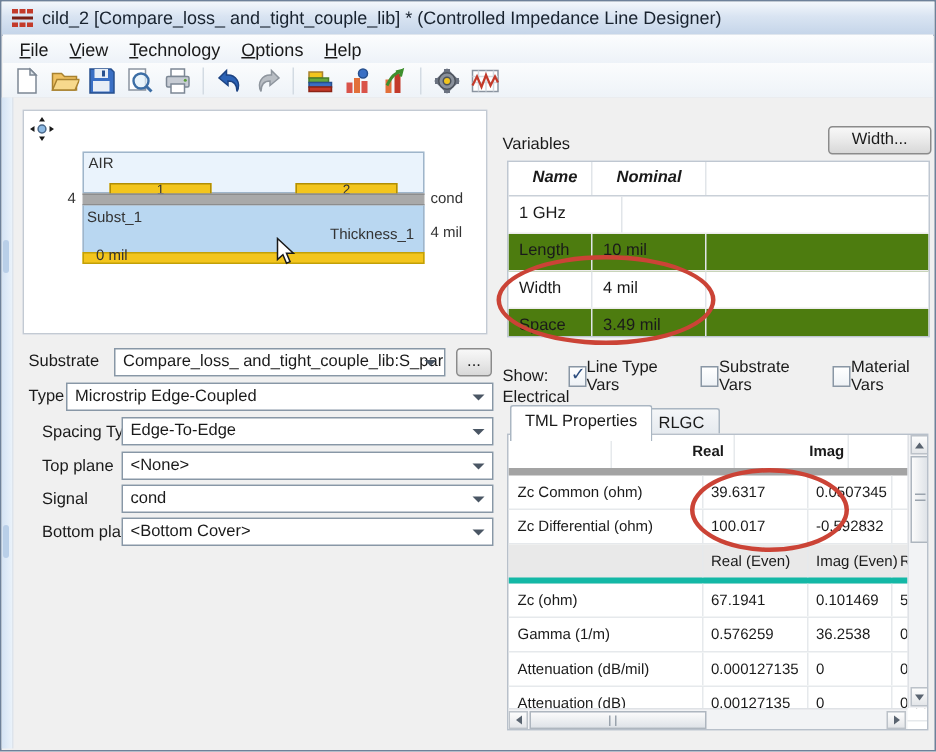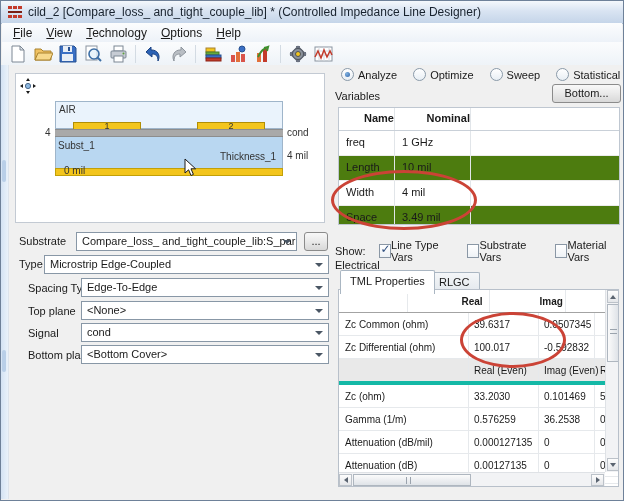--- a/index.html
+++ b/index.html
@@ -56,27 +56,27 @@
   .checkbox{display:flex;align-items:center;gap:0;}
   .cbox{width:12px;height:12px;border:1px solid #8a97a5;background:linear-gradient(#fff,#eef2f6);position:relative;}
   .cbox.checked::after{content:"✓";position:absolute;left:1px;top:-3px;font-size:12px;font-weight:bold;color:#2c4d7e;}
   
   .vars-table{position:absolute;left:337px;top:106px;width:282px;height:118px;background:#fff;border:1px solid #bfc7d1;box-sizing:border-box;overflow:hidden;}
   .vrow{display:flex;height:24px;border-bottom:1px solid #ececec;font-size:11px;color:#1a1a1a;}
   .vrow.vhead{height:22px;font-weight:bold;border-bottom:1px solid #c9d0d8;}
   .vrow.alt{background:#4d7c0f;}
   .vc1{width:56px;border-right:1px solid #e1e5e9;padding:5px 0 0 7px;box-sizing:border-box;}
   .vc2{width:76px;border-right:1px solid #e1e5e9;padding:5px 0 0 7px;box-sizing:border-box;}
-  .vhead .vc1,.vhead .vc2{padding-top:4px;text-align:right;padding-left:0;}
+  .vhead .vc1,.vhead .vc2{padding-top:4px;text-align:left;padding-left:16px;font-style:italic;}
   .tab{position:absolute;font-size:11px;color:#1a1a1a;border:1px solid #aab6c2;border-bottom:none;border-radius:2px 2px 0 0;
     background:linear-gradient(#f4f6f8,#e4e9ee);padding:3px 9px 0 9px;height:15px;top:271px;}
   .tab.active{top:269px;height:19px;background:#fff;z-index:3;padding-top:4px;}
   .etable{position:absolute;left:337px;top:288px;width:281px;height:198px;background:#fff;border:1px solid #b8c0ca;box-sizing:border-box;overflow:hidden;z-index:2;}
   .erow{display:flex;height:22px;border-bottom:1px solid #e6e9ec;font-size:10px;color:#1a1a1a;overflow:hidden;}
-  .erow.ehead{font-weight:bold;border-bottom:1px solid #a3a3a3;gap:47px;}
+  .erow.ehead{font-weight:bold;border-bottom:5px solid #a3a3a3;gap:47px;}
   .erow.esub{background:#e9e9e9;border-bottom:4px solid #14b8a6;}
   .erow.epartial{height:6px;}
   .ec1{width:130px;border-right:1px solid #e6e9ec;padding:6px 0 0 6px;box-sizing:border-box;white-space:nowrap;}
   .ec2{width:70px;border-right:1px solid #e6e9ec;padding:6px 0 0 5px;box-sizing:border-box;white-space:nowrap;}
   .ec3{width:56px;border-right:1px solid #e6e9ec;padding:6px 0 0 5px;box-sizing:border-box;white-space:nowrap;}
   .ec4{flex:1;padding:6px 0 0 5px;white-space:nowrap;overflow:hidden;}
   .ehead .ec2,.ehead .ec3{text-align:center;padding-left:0;}
   
   .vscroll{position:absolute;left:266px;top:0;width:14px;height:182px;background:#f2f3f5;border-left:1px solid #dfe2e6;}
   .sbtn{position:absolute;left:1px;width:12px;height:13px;background:linear-gradient(#fdfdfd,#e4e6e9);border:1px solid #bcc2c9;box-sizing:border-box;}
@@ -282,49 +282,30 @@
     <span>cond</span>
     <span class="combo-arrow"></span>
   </div>
 
   <span class="lbl" style="left:27px;top:348px;">Bottom plane</span>
   <div class="combo" style="left:80px;top:344px;width:248px;">
     <span>&lt;Bottom Cover&gt;</span>
     <span class="combo-arrow"></span>
   </div>
 
-  <div class="radio-row">
-    <span class="radio selected">
-        <span class="rdot"></span>
-        <span>Analyze</span>
-      </span>
-    <span class="radio">
-        <span class="rdot"></span>
-        <span>Optimize</span>
-      </span>
-    <span class="radio">
-        <span class="rdot"></span>
-        <span>Sweep</span>
-      </span>
-    <span class="radio">
-        <span class="rdot"></span>
-        <span>Statistical</span>
-      </span>
-  </div>
 
   <span class="lbl" style="left:334px;top:89px;">Variables</span>
-  <div class="pushbtn" style="left:551px;top:83px;width:69px;"><span>Bottom...</span></div>
+  <div class="pushbtn" style="left:551px;top:83px;width:69px;"><span>Width...</span></div>
 
   <div class="vars-table">
     <div class="vrow vhead">
       <span class="vc1">Name</span>
       <span class="vc2">Nominal</span>
     </div>
     <div class="vrow">
-      <span class="vc1">freq</span>
       <span class="vc2">1 GHz</span>
     </div>
     <div class="vrow alt">
       <span class="vc1">Length</span>
       <span class="vc2">10 mil</span>
     </div>
     <div class="vrow">
       <span class="vc1">Width</span>
       <span class="vc2">4 mil</span>
     </div>
@@ -374,21 +355,21 @@
       <span class="ec4"></span>
     </div>
     <div class="erow esub">
       <span class="ec1"></span>
       <span class="ec2">Real (Even)</span>
       <span class="ec3">Imag (Even)</span>
       <span class="ec4">Real (</span>
     </div>
     <div class="erow">
       <span class="ec1">Zc (ohm)</span>
-      <span class="ec2">33.2030</span>
+      <span class="ec2">67.1941</span>
       <span class="ec3">0.101469</span>
       <span class="ec4">50.00</span>
     </div>
     <div class="erow">
       <span class="ec1">Gamma (1/m)</span>
       <span class="ec2">0.576259</span>
       <span class="ec3">36.2538</span>
       <span class="ec4">0.651</span>
     </div>
     <div class="erow">

